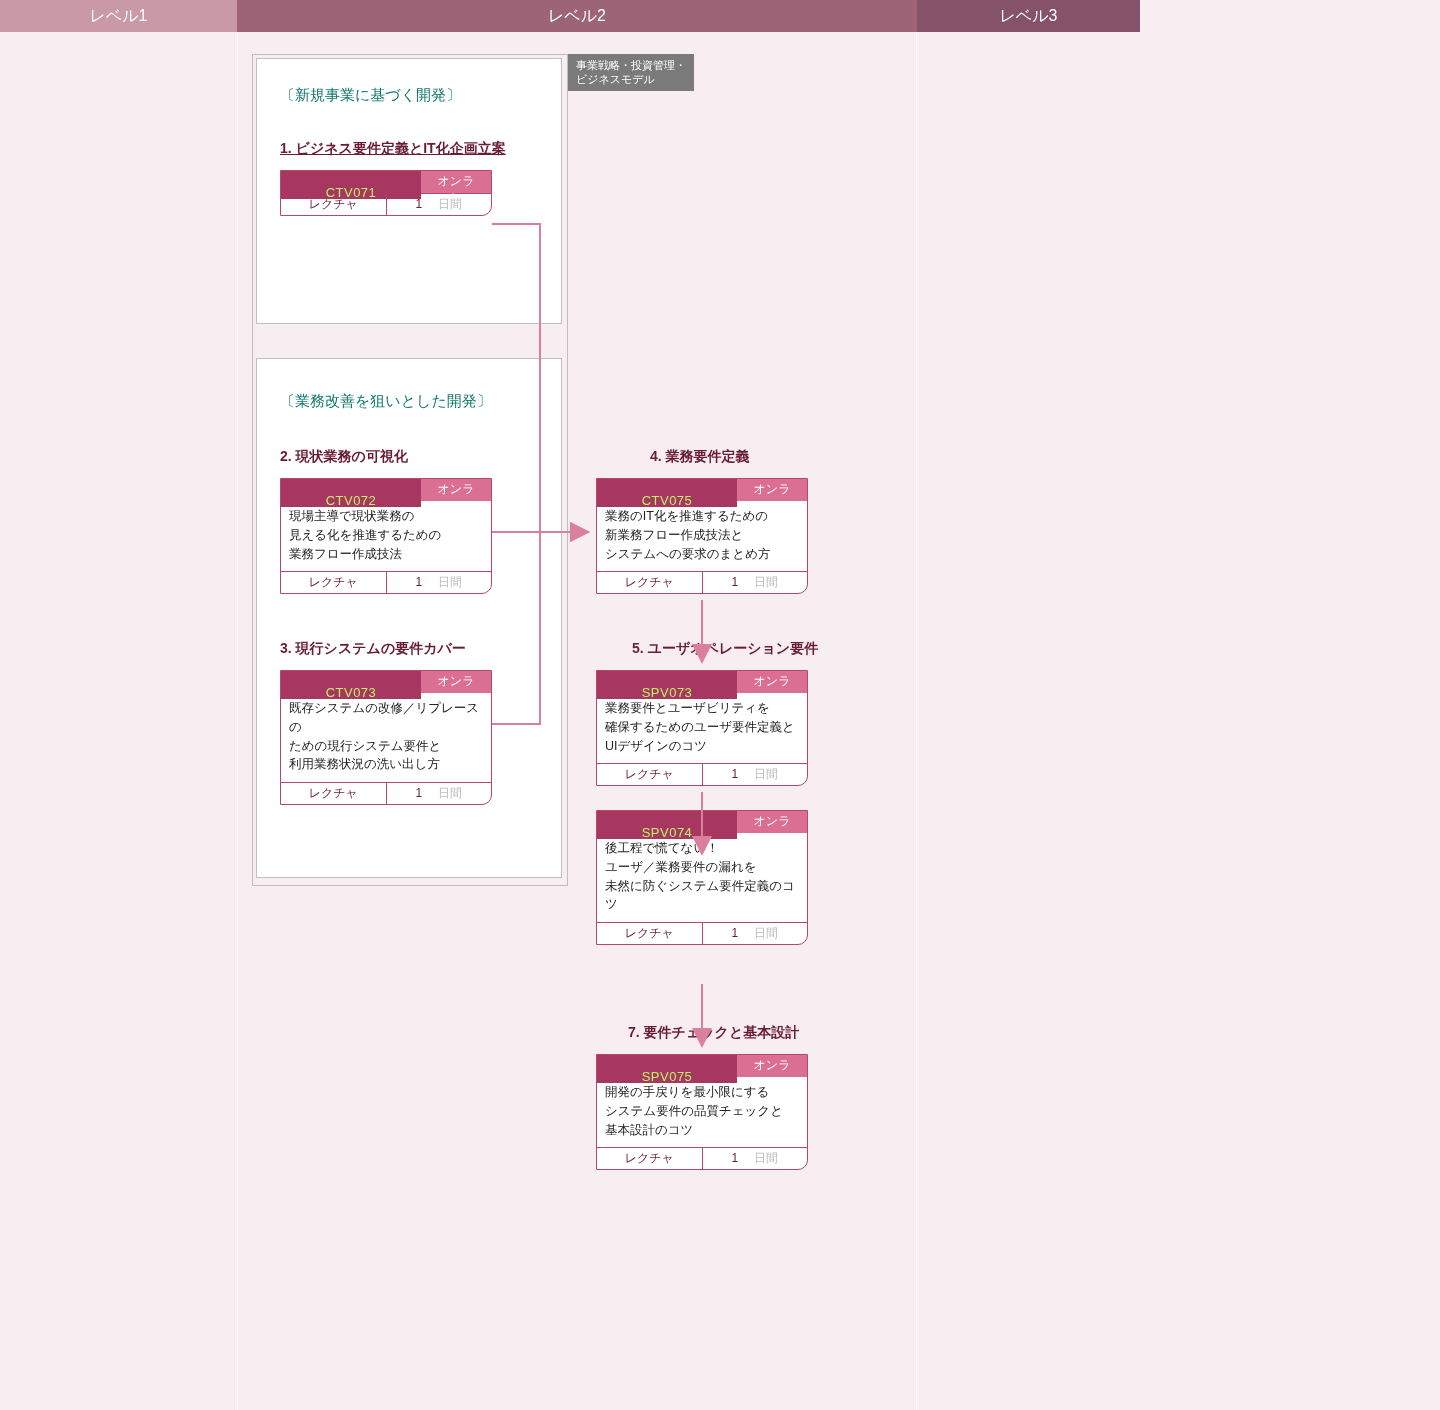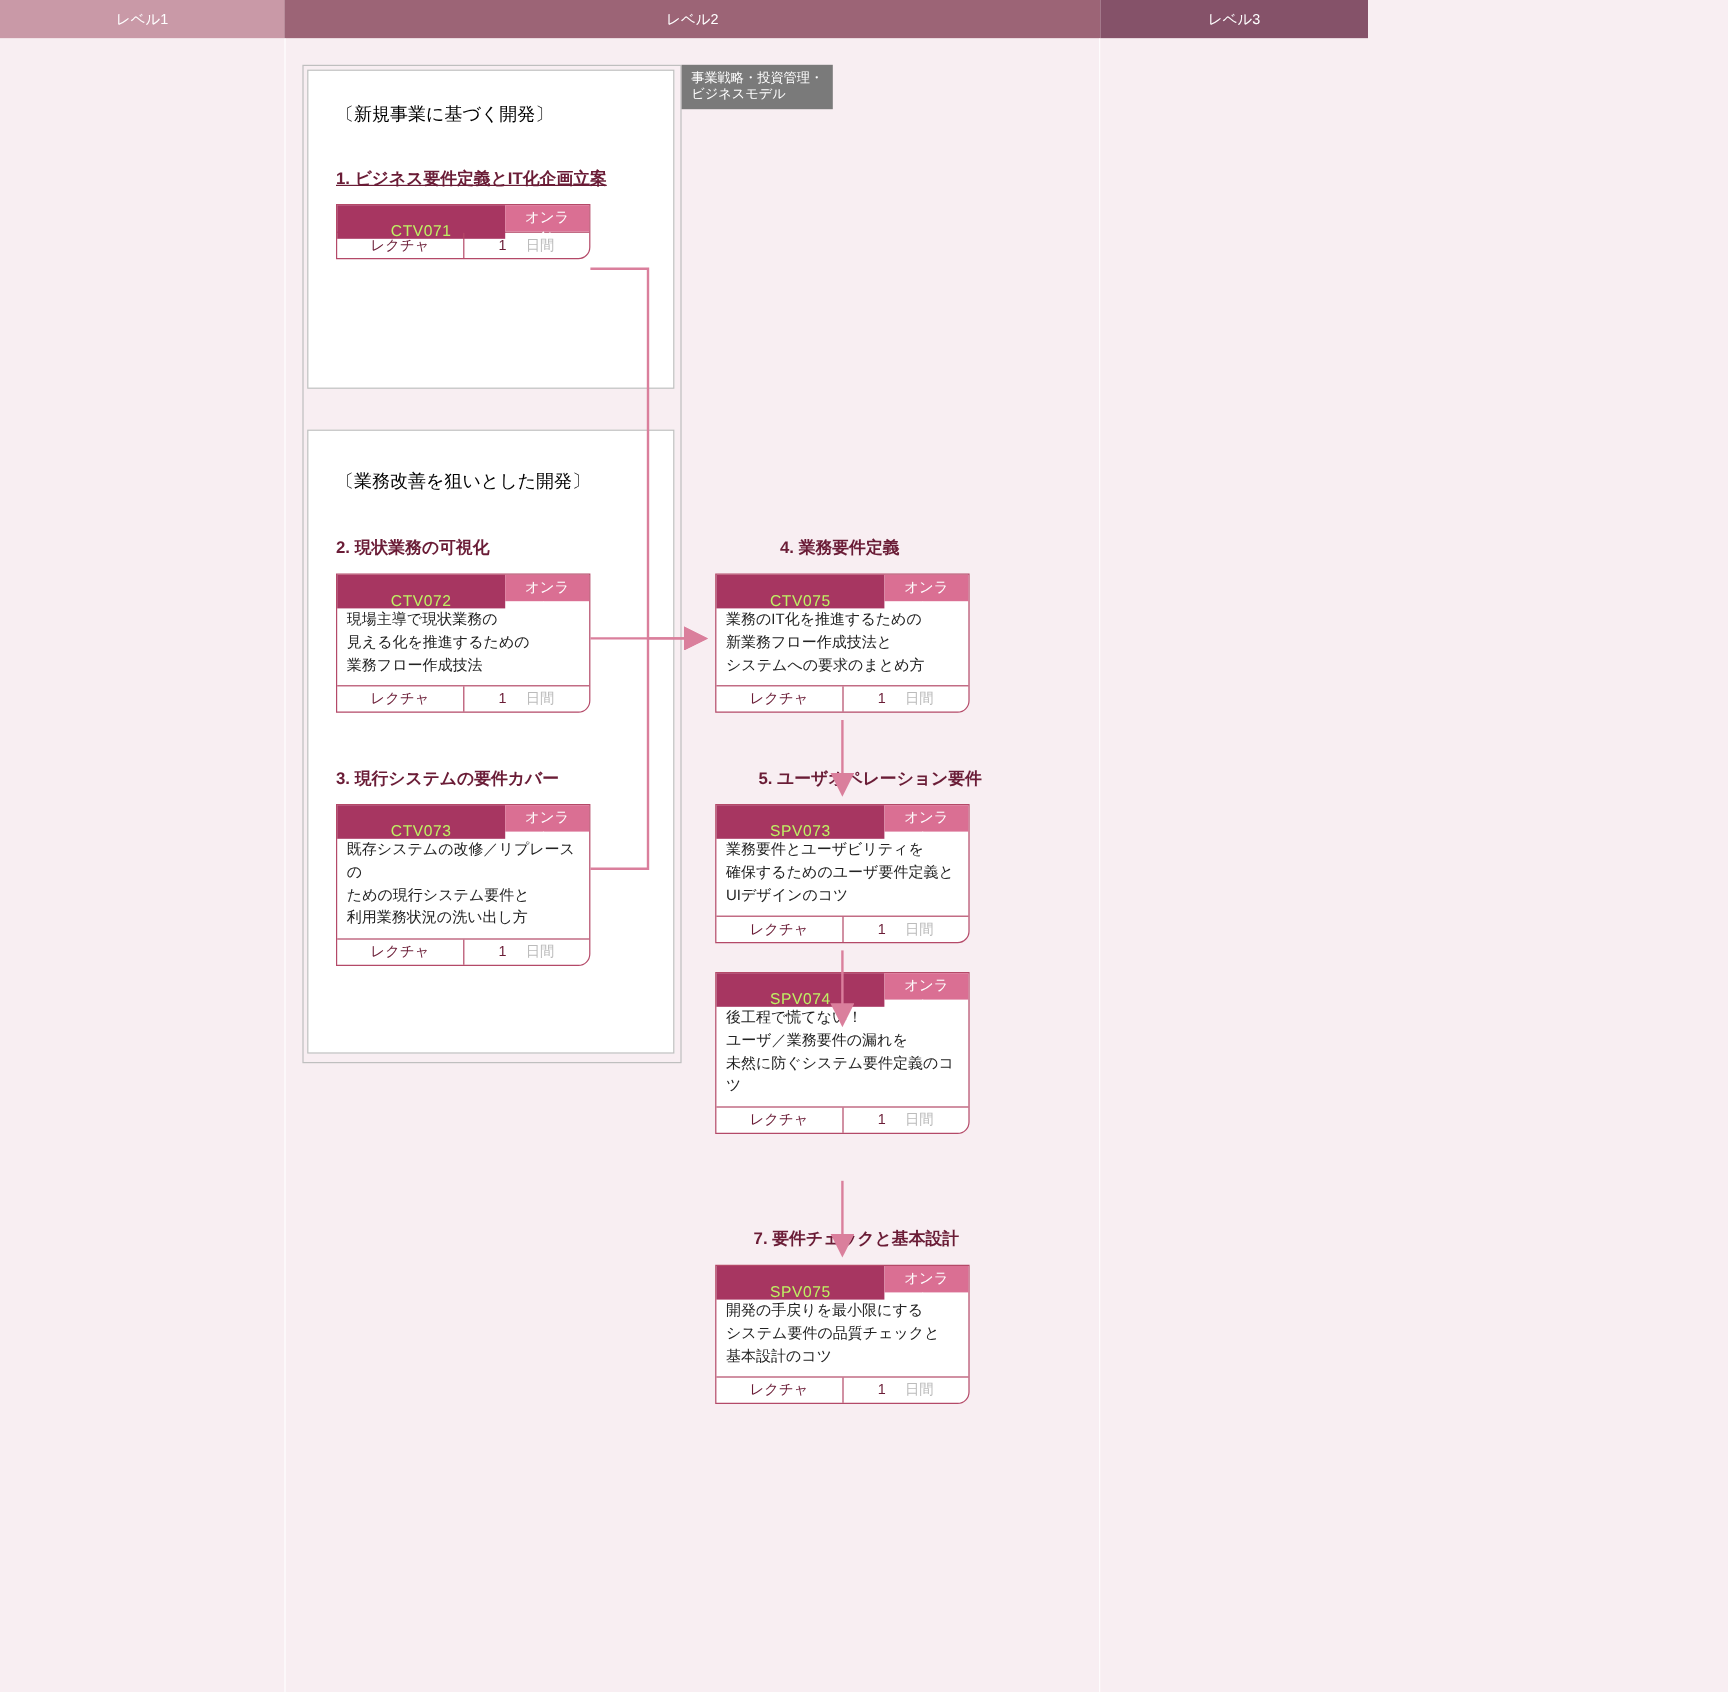--- a/index.html
+++ b/index.html
@@ -33,21 +33,21 @@
     height: 1410px;
     background: var(--bg);
   }
   
   .lvl-header {
     position: absolute;
     top: 0;
     height: var(--header-h);
     line-height: var(--header-h);
     color: #fff;
-    font-size: 12px;
+    font-size: 16px;
     text-align: center;
   }
   .lvl1 { left: 0;   width: var(--col1-w); background: var(--header-c1); }
   .lvl2 { left: var(--col1-w); width: var(--col2-w); background: var(--header-c2); }
   .lvl3 { left: calc(var(--col1-w) + var(--col2-w)); width: var(--col3-w); background: var(--header-c3); }
 
   
   .col-bg {
     position: absolute;
     top: var(--header-h);
@@ -69,21 +69,21 @@
     color: #fff;
     font-size: 11px;
     line-height: 1.3;
     padding: 4px 8px;
     min-width: 118px;
   }
 
   .group-title {
     position: absolute;
     font-size: 15px;
-    color: #000000;
+    color: #0f766e;
   }
   .step-title {
     position: absolute;
     font-size: 14px;
     font-weight: bold;
     color: var(--text-dark);
   }
 
   
   .card {

